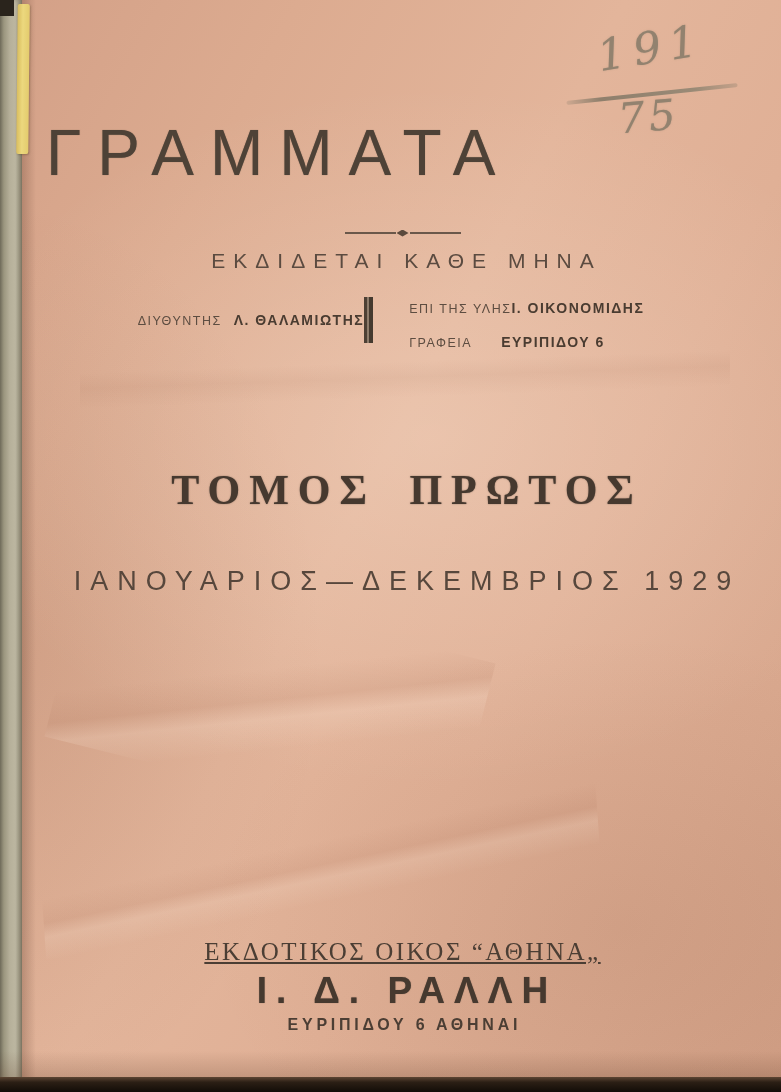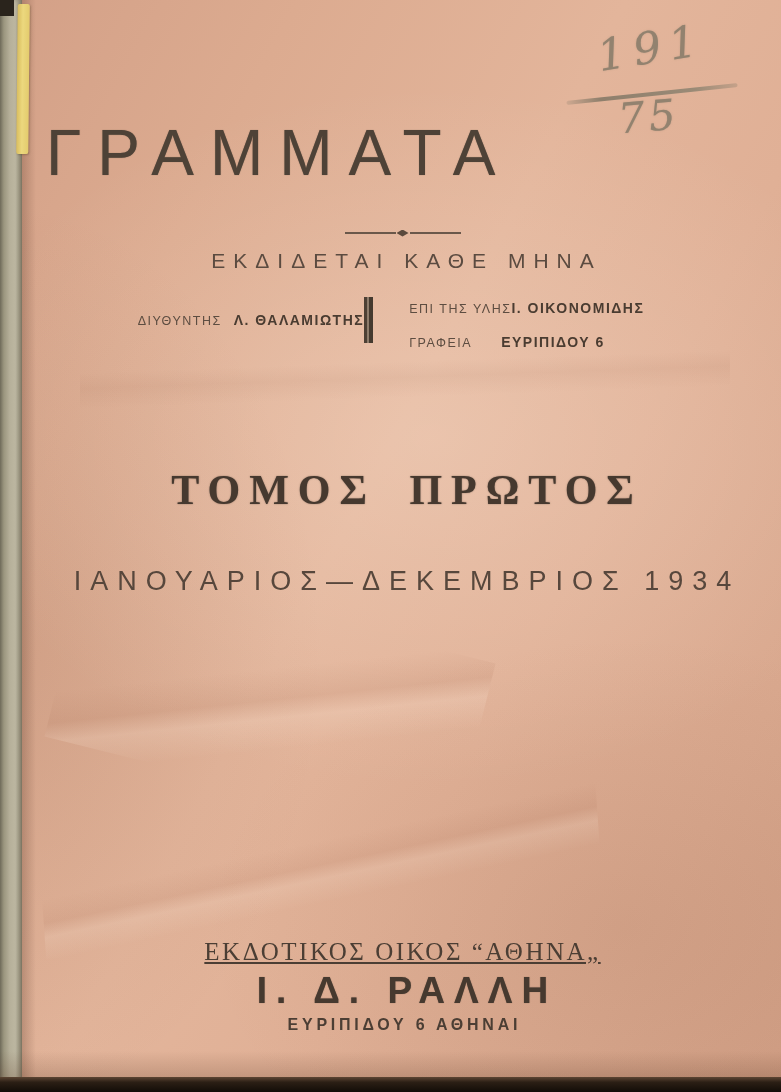--- a/index.html
+++ b/index.html
@@ -227,21 +227,21 @@
         <span class="staff-value">Ι. ΟΙΚΟΝΟΜΙΔΗΣ</span>
       </div>
       <div class="staff-row">
         <span class="staff-label">ΓΡΑΦΕΙΑ</span>
         <span class="staff-value">ΕΥΡΙΠΙΔΟΥ 6</span>
       </div>
     </div>
   </div>
 
   <div class="volume-title">ΤΟΜΟΣ ΠΡΩΤΟΣ</div>
-  <div class="volume-period">ΙΑΝΟΥΑΡΙΟΣ—ΔΕΚΕΜΒΡΙΟΣ 1934</div>
+  <div class="volume-period">ΙΑΝΟΥΑΡΙΟΣ—ΔΕΚΕΜΒΡΙΟΣ 1929</div>
 
   <div class="publisher-house">ΕΚΔΟΤΙΚΟΣ ΟΙΚΟΣ “ΑΘΗΝΑ„</div>
   <div class="publisher-name">Ι. Δ. ΡΑΛΛΗ</div>
   <div class="publisher-address">ΕΥΡΙΠΙΔΟΥ 6 ΑΘΗΝΑΙ</div>
 
   <div class="bottom-edge-fade"></div>
   <div class="bottom-edge"></div>
 
 </div>
 

